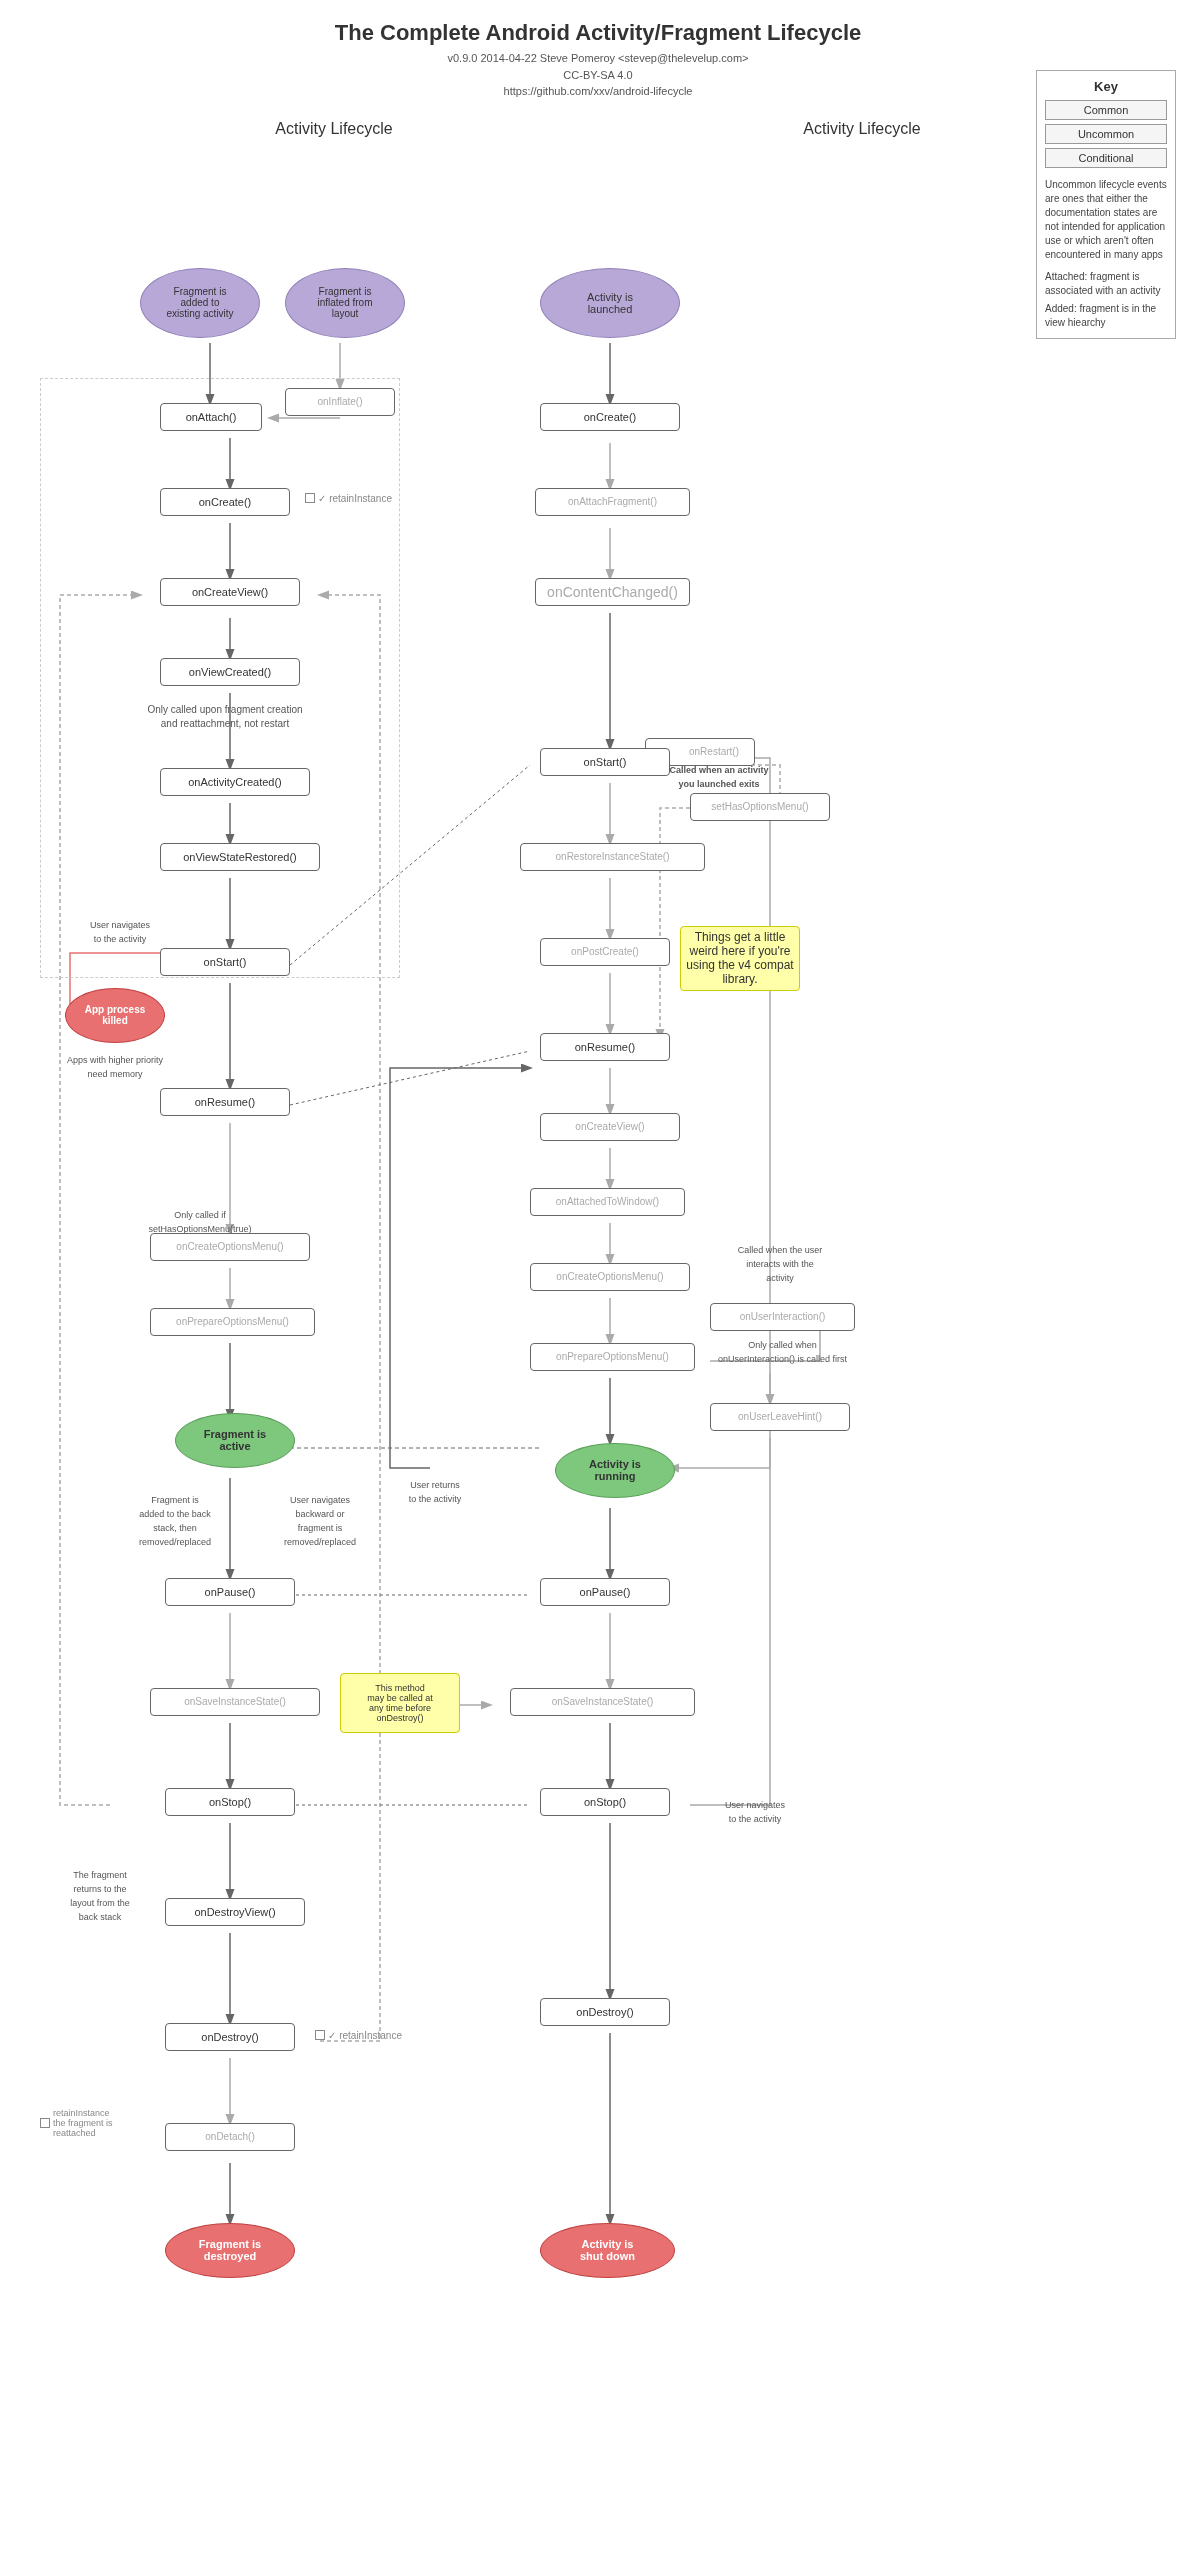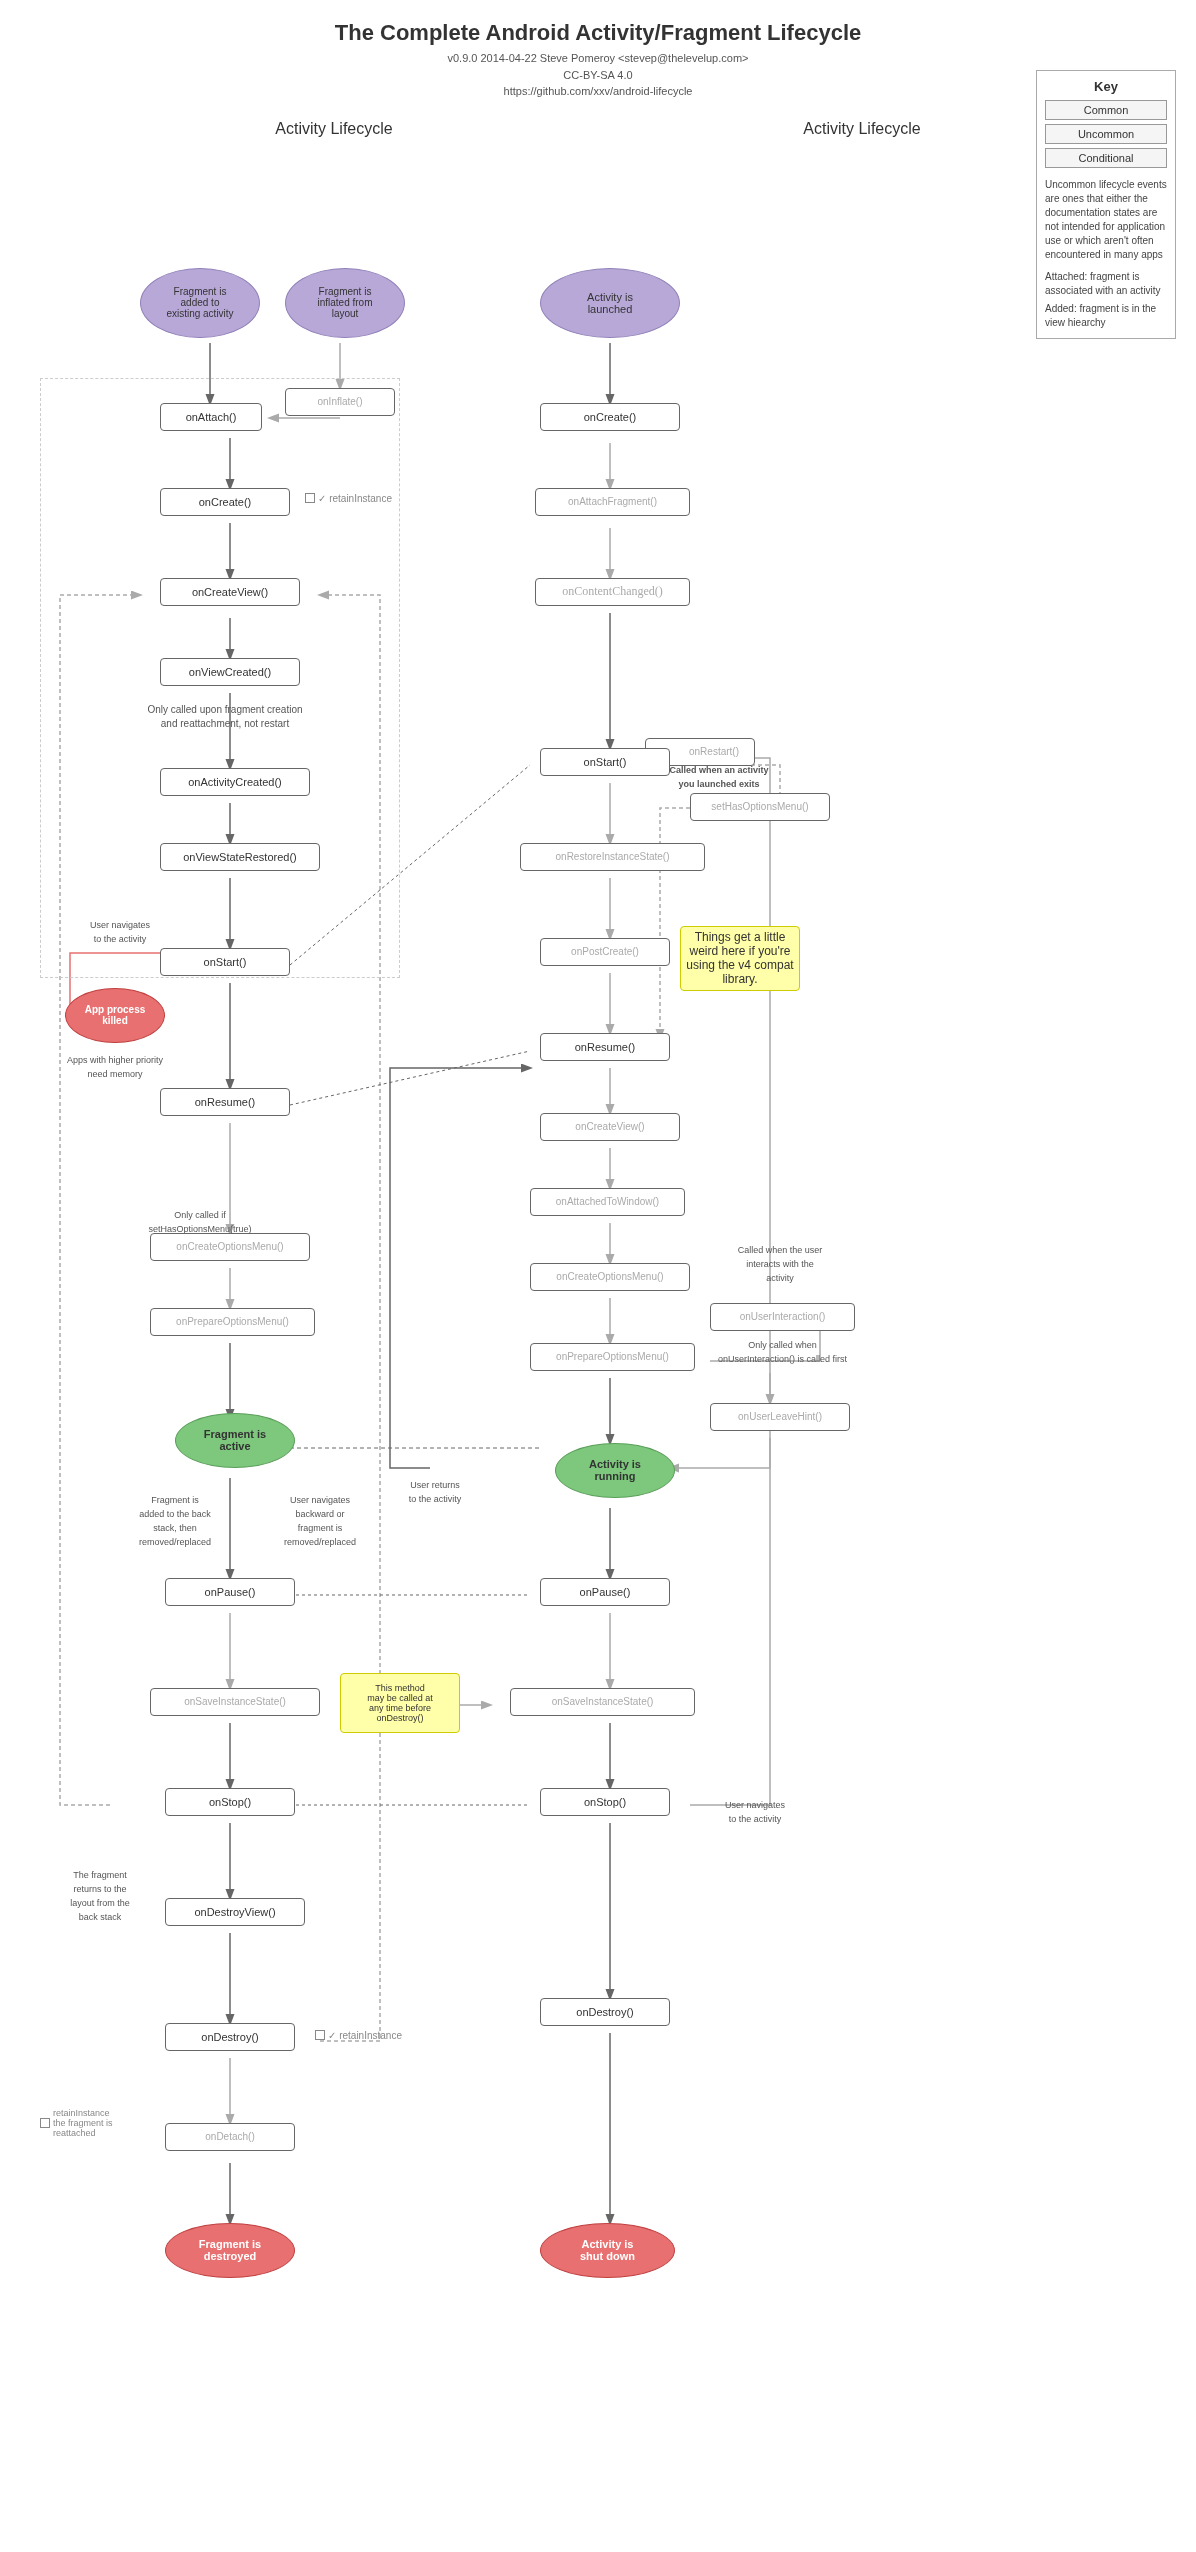--- a/index.html
+++ b/index.html
@@ -345,21 +345,21 @@
 
     <div class="node node-rect" style="left:530px;top:255px;width:140px;height:28px;">
       <span>onCreate()</span>
     </div>
 
     <div class="node node-rect" style="left:525px;top:340px;width:155px;height:28px;">
       <span style="font-size:10px;color:#aaa;">onAttachFragment()</span>
     </div>
 
     <div class="node node-rect" style="left:525px;top:430px;width:155px;height:28px;">
-      <span style="font-size:12px;color:#aaa;font-family:Liberation Serif, serif;">onContentChanged()</span>
+      <span style="font-size:14px;color:#aaa;">onContentChanged()</span>
     </div>
 
     <div class="annotation" style="left:115px;top:555px;width:200px;">
       <span style="white-space:pre-line;">Only called upon fragment creation
 and reattachment, not restart</span>
     </div>
 
     <div class="node node-rect" style="left:150px;top:620px;width:150px;height:28px;">
       <span>onActivityCreated()</span>
     </div>

